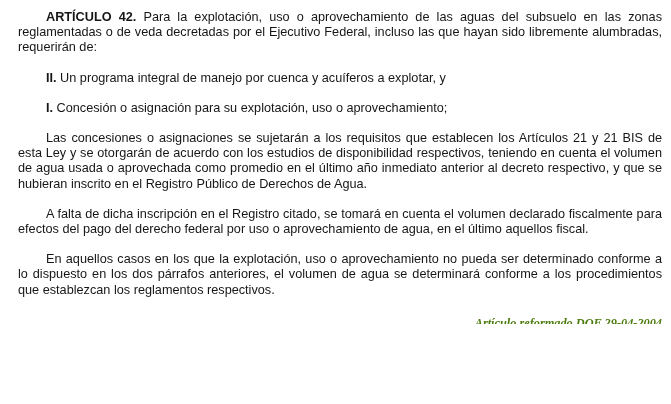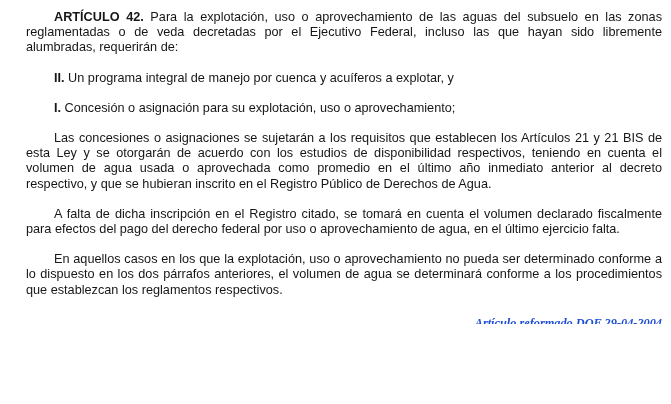--- a/index.html
+++ b/index.html
@@ -2,21 +2,21 @@
 <html><head>
 <meta charset="utf-8">
 <style>
   html, body { margin: 0; padding: 0; background: #ffffff; }
   .page {
     position: relative;
     width: 671px;
     height: 324px;
     box-sizing: border-box;
     background: #ffffff;
-    padding: 10px 9px 0 26px;
+    padding: 10px 9px 0 18px;
     font-family: "Liberation Sans", sans-serif;
     font-size: 12.7px;
     line-height: 15.2px;
     color: #161616;
     text-align: justify;
     overflow: hidden;
   }
   .para {
     margin: 0 0 15px 0;
     text-indent: 28px;
@@ -43,19 +43,19 @@
 
   <p class="para"><b>ARTÍCULO 42.</b> <span>Para la explotación, uso o aprovechamiento de las aguas del subsuelo en las zonas reglamentadas o de veda decretadas por el Ejecutivo Federal, incluso las que hayan sido libremente alumbradas, requerirán de:</span></p>
 
   <p class="para"><b>II.</b> <span>Un programa integral de manejo por cuenca y acuíferos a explotar, y</span></p>
 
   <p class="para"><b>I.</b> <span>Concesión o asignación para su explotación, uso o aprovechamiento;</span></p>
 
 
   <p class="para"><span>Las concesiones o asignaciones se sujetarán a los requisitos que establecen los Artículos 21 y 21 BIS de esta Ley y se otorgarán de acuerdo con los estudios de disponibilidad respectivos, teniendo en cuenta el volumen de agua usada o aprovechada como promedio en el último año inmediato anterior al decreto respectivo, y que se hubieran inscrito en el Registro Público de Derechos de Agua.</span></p>
 
-  <p class="para"><span>A falta de dicha inscripción en el Registro citado, se tomará en cuenta el volumen declarado fiscalmente para efectos del pago del derecho federal por uso o aprovechamiento de agua, en el último ejercicio falta.</span></p>
+  <p class="para"><span>A falta de dicha inscripción en el Registro citado, se tomará en cuenta el volumen declarado fiscalmente para efectos del pago del derecho federal por uso o aprovechamiento de agua, en el último aquellos fiscal.</span></p>
 
   <p class="para tight"><span>En aquellos casos en los que la explotación, uso o aprovechamiento no pueda ser determinado conforme a lo dispuesto en los dos párrafos anteriores, el volumen de agua se determinará conforme a los procedimientos que establezcan los reglamentos respectivos.</span></p>
 
-  <p class="reform-note" style="color: #1d4ed8;"><span>Artículo reformado DOF 29-04-2004</span></p>
+  <p class="reform-note" style="color: #4d7c0f;"><span>Artículo reformado DOF 29-04-2004</span></p>
 
 </div>
 
 </body></html>

